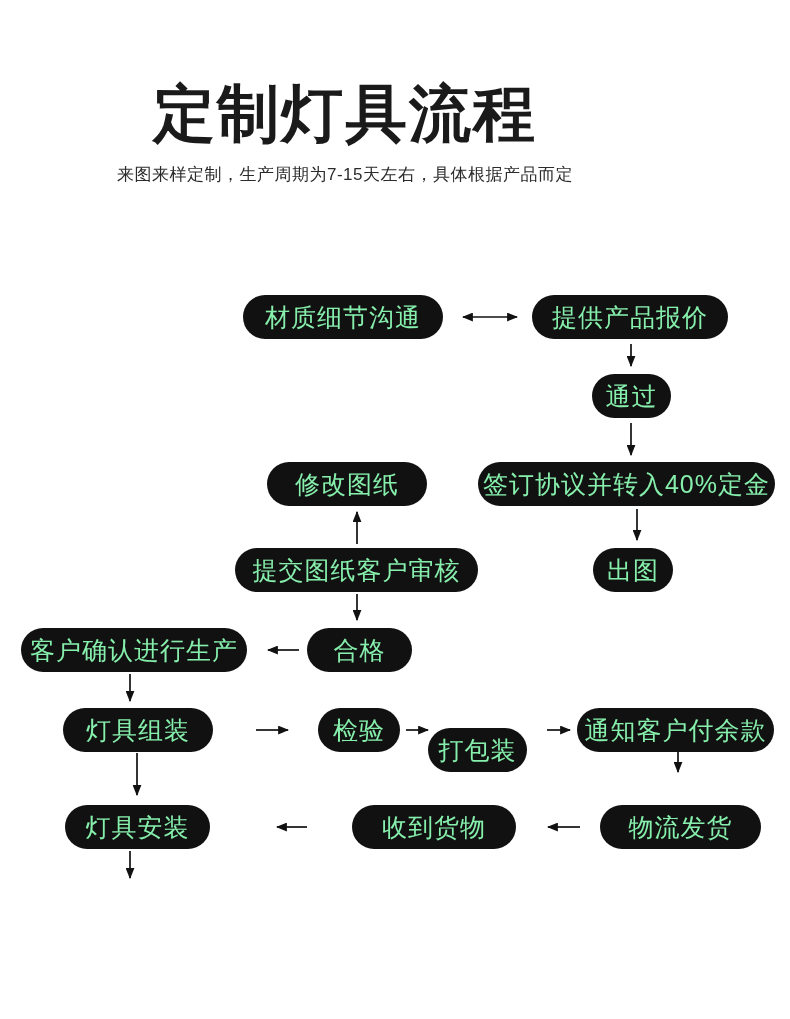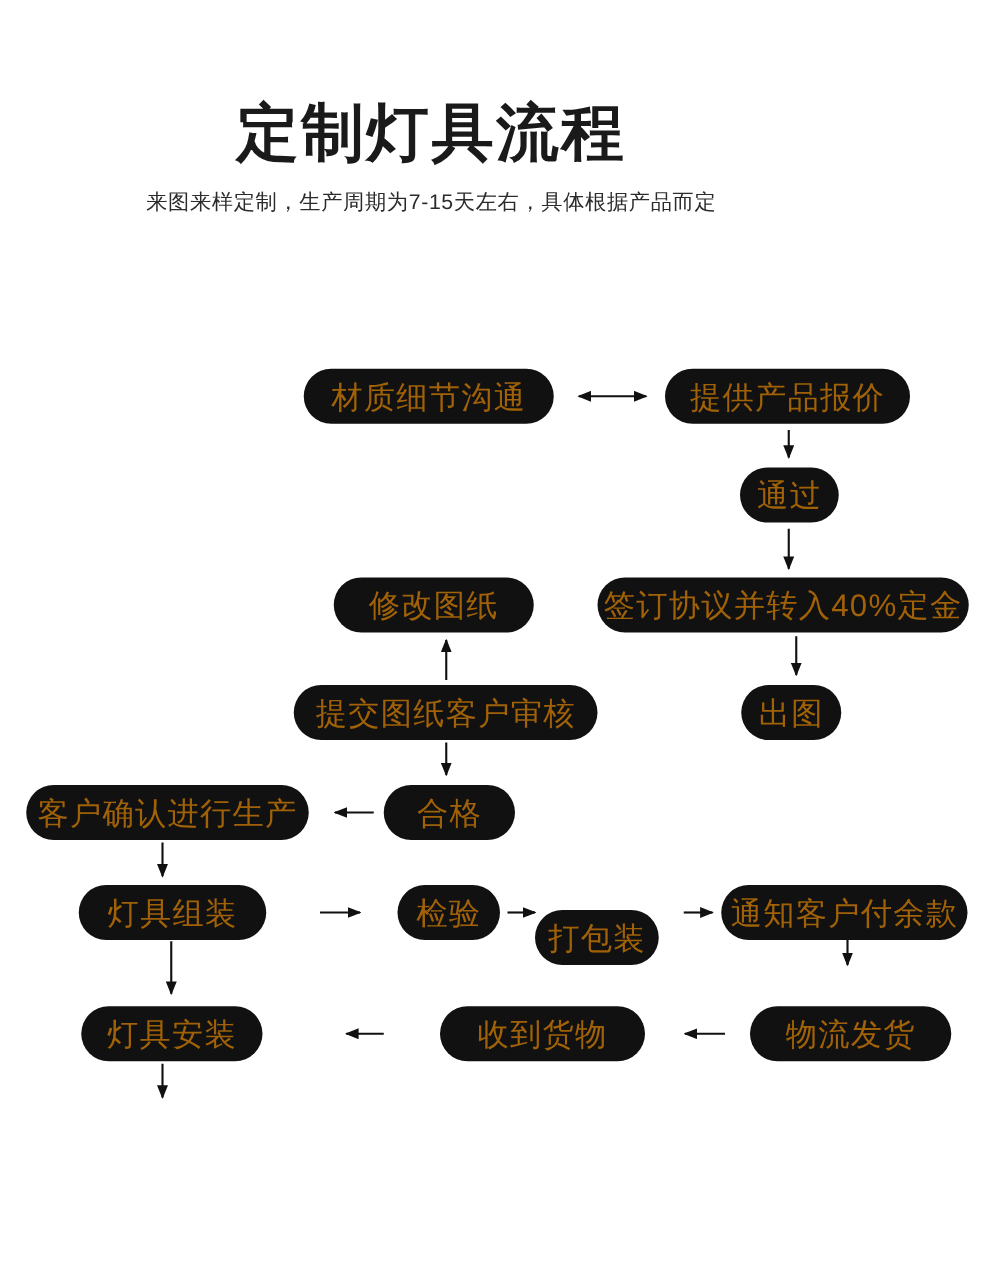--- a/index.html
+++ b/index.html
@@ -19,37 +19,37 @@
   }
   .header {
     position: absolute;
     left: 0;
     top: 78px;
     width: 690px;
     text-align: center;
   }
   .header h1 {
     margin: 0;
-    font-size: 50px;
+    font-size: 62px;
     line-height: 1.15;
     font-weight: 700;
     color: #1a1a1a;
     letter-spacing: 2px;
   }
   .header p {
     margin: 14px 0 0 0;
     font-size: 17px;
     color: #2b2b2b;
     letter-spacing: 0.5px;
   }
   .node {
     position: absolute;
     height: 44px;
     background: #111111;
-    color: #a16207;
+    color: #86efac;
     border-radius: 23px;
     display: flex;
     align-items: center;
     justify-content: center;
     font-size: 25px;
     letter-spacing: 1px;
     white-space: nowrap;
     box-sizing: border-box;
   }
   .node.tall {

